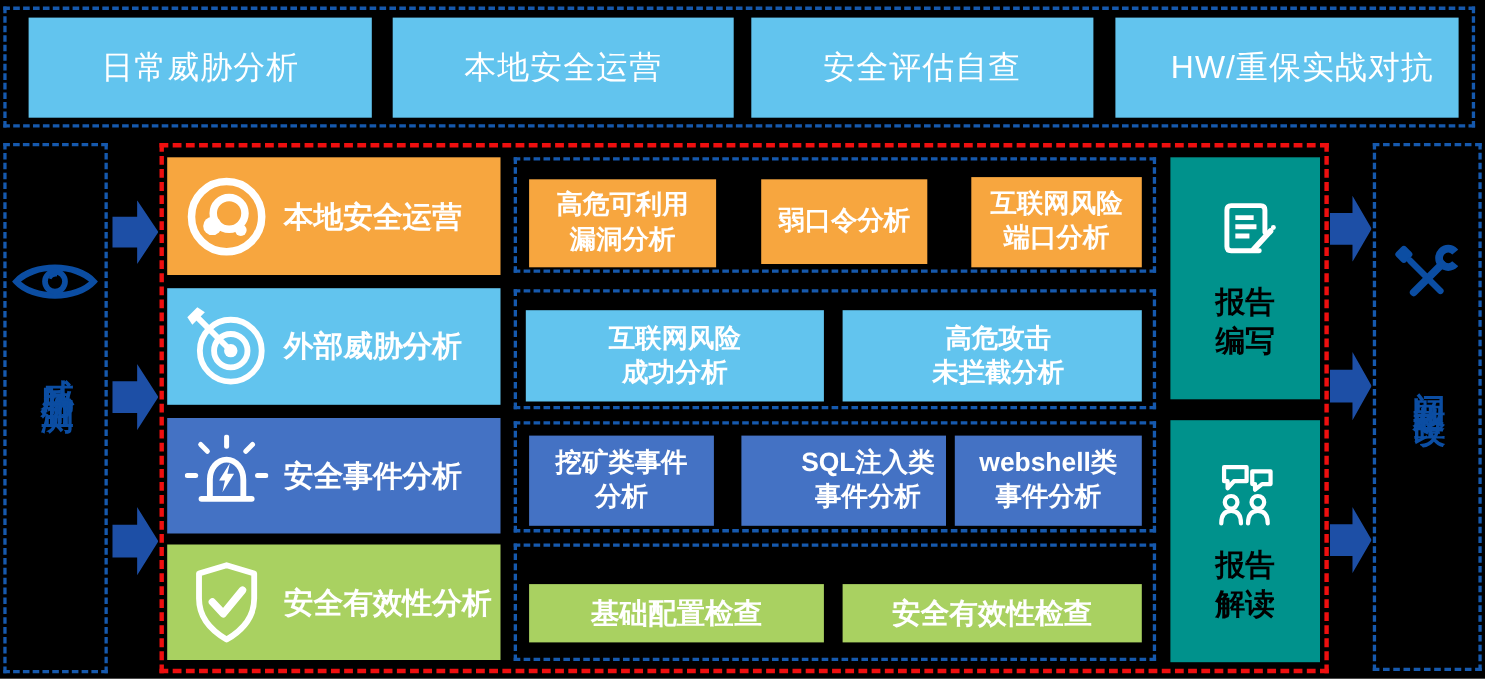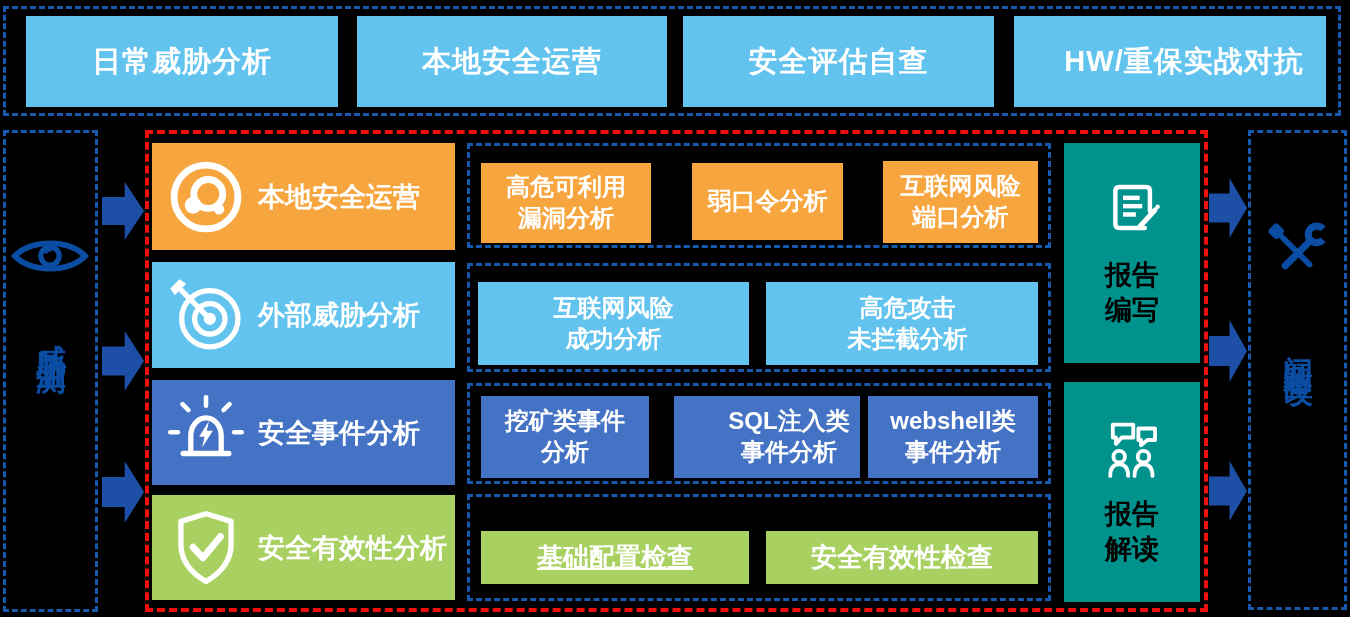--- a/index.html
+++ b/index.html
@@ -1,21 +1,21 @@
 <!DOCTYPE html>
 <html style="--canvas-bg: #000000; --page-bg: #ffffff; --light-blue: #62C4EE; --orange: #F7A63F; --medium-blue: #4472C4; --green: #A9D161; --teal: #00928C; --arrow-blue: #1D4FA6; --icon-blue: #0B4DA2; --dash-blue: #1659AD; --dash-red: #EE0F0F;"><head>
 <meta charset="utf-8">
 <style>
   html,body{margin:0;padding:0;background:#fff;}
   body{width:1350px;height:634px;position:relative;font-family:"Liberation Sans","DejaVu Sans",sans-serif;overflow:hidden;}
   .abs{position:absolute;box-sizing:border-box;}
   .canvas{left:0;top:0;width:1350px;height:617px;background:var(--canvas-bg,#000);}
   .frame-blue{border:3px dashed var(--dash-blue,#1659AD);}
   .frame-red{border:4px dashed var(--dash-red,#EE0F0F);}
-  .tab{top:16px;height:91px;background:var(--light-blue,#62C4EE);color:#fff;font-weight:bold;font-size:29px;display:flex;align-items:center;justify-content:center;letter-spacing:1px;}
+  .tab{top:16px;height:91px;background:var(--light-blue,#62C4EE);color:#fff;font-weight:normal;font-size:29px;display:flex;align-items:center;justify-content:center;letter-spacing:1px;}
   .cat{left:152px;width:303px;color:#fff;font-weight:bold;font-size:27px;display:flex;align-items:center;padding-left:16px;gap:14px;}
   .cat svg{flex:0 0 auto;}
   .itm{color:#fff;font-weight:bold;display:flex;align-items:center;justify-content:center;text-align:center;white-space:pre-line;line-height:1.28;font-size:24px;}
   .itm.big{font-size:26px;}
   .step{left:1064px;width:136px;height:220px;background:var(--teal,#00928C);color:#000000;display:flex;flex-direction:column;align-items:center;justify-content:center;gap:16px;font-weight:bold;font-size:27px;text-align:center;white-space:pre-line;line-height:1.3;}
   .arrow{background:var(--arrow-blue,#1D4FA6);clip-path:polygon(0 26%,54% 26%,54% 0,100% 50%,54% 100%,54% 74%,0 74%);}
   .vlabel{display:flex;justify-content:center;}
   .vlabel span{writing-mode:vertical-rl;text-orientation:upright;font-weight:bold;font-size:30px;color:var(--icon-blue,#0B4DA2);letter-spacing:7px;}
   .sideicon{color:var(--icon-blue,#0B4DA2);}
   .bg-orange{background:var(--orange,#F7A63F);}
@@ -104,21 +104,21 @@
 事件分析</div>
 
   <div class="abs cat bg-green" style="top:495px;height:105px;text-align:center;">
     <svg width="76" height="76" viewBox="0 0 100 100">
       <path d="M50 5 L83 15 L83 45 C83 67 69 83 50 94 C31 83 17 67 17 45 L17 15 Z" fill="none" stroke="#fff" stroke-width="7" stroke-linejoin="round"></path>
       <polyline points="33,49 46,63 69,35" fill="none" stroke="#fff" stroke-width="9" stroke-linecap="round" stroke-linejoin="round"></polyline>
     </svg>
     <span>安全有效性分析</span>
   </div>
   <div class="abs frame-blue" style="left:467px;top:494px;width:584px;height:107px;"></div>
-  <div class="abs itm big bg-green" style="left:481px;top:531px;width:268px;height:53px;text-decoration:underline;">基础配置检查</div>
+  <div class="abs itm big bg-green" style="left:481px;top:531px;width:268px;height:53px;">基础配置检查</div>
   <div class="abs itm big bg-green" style="left:766px;top:531px;width:272px;height:53px;">安全有效性检查</div>
 
   <div class="abs step" style="top:143px;">
     <svg width="64" height="64" viewBox="0 0 100 100">
       <path d="M70 78 L30 78 C26 78 24 76 24 72 L24 20 C24 16 26 14 30 14 L72 14 C76 14 78 16 78 20 L78 52" fill="none" stroke="#fff" stroke-width="7" stroke-linecap="round"></path>
       <line x1="36" y1="31" x2="62" y2="31" stroke="#fff" stroke-width="7"></line>
       <line x1="36" y1="44" x2="66" y2="44" stroke="#fff" stroke-width="7"></line>
       <line x1="36" y1="57" x2="56" y2="57" stroke="#fff" stroke-width="7"></line>
       <line x1="62" y1="76" x2="86" y2="50" stroke="#fff" stroke-width="8" stroke-linecap="round"></line>
       <circle cx="90" cy="45" r="3.5" fill="#fff"></circle>

